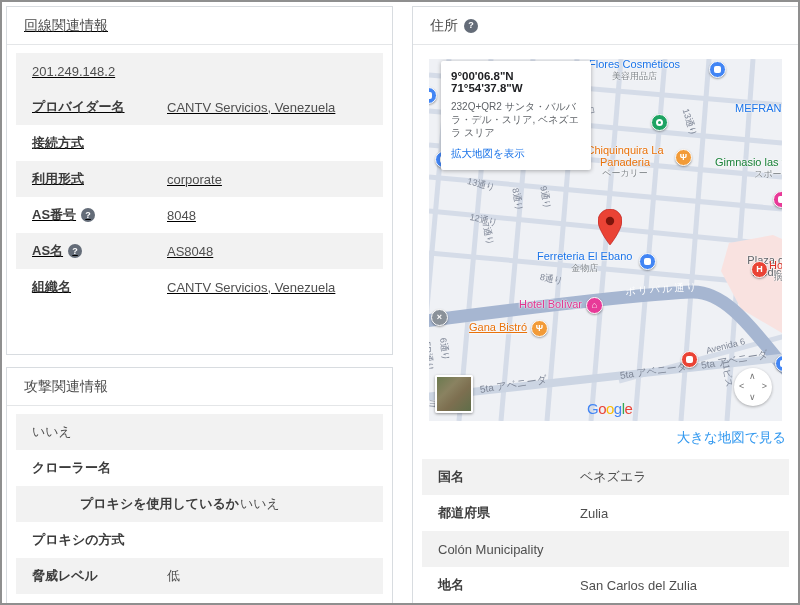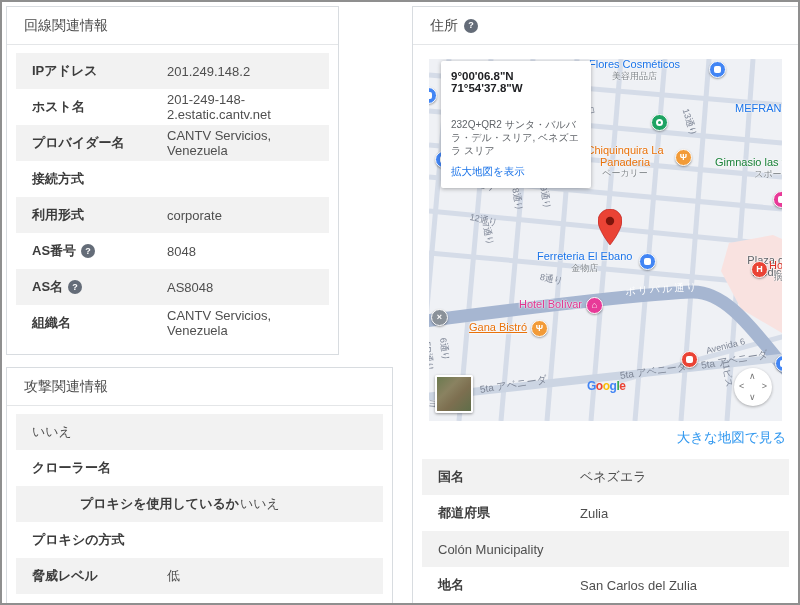--- a/index.html
+++ b/index.html
@@ -35,57 +35,48 @@
        box-shadow:0 1px 2px rgba(0,0,0,.35);display:flex;align-items:center;justify-content:center;cursor:pointer;}
   .poi .sq{width:7px;height:7px;background:#fff;border-radius:2px;}
   .poi .dot{width:7px;height:7px;border:2px solid #fff;border-radius:50%;}
   .poi .glyph{color:#fff;font-size:9px;font-weight:bold;line-height:1;}
   .p-blue{background:#4285f4;}.p-orange{background:#f29b38;}.p-green{background:#1ea362;}
   .p-pink{background:#e83a98;}.p-red{background:#ea4335;}.p-gray{background:#8a9199;}
   .pin{position:absolute;left:169px;top:150px;width:24px;height:36px;cursor:pointer;}
   .info-card{position:absolute;left:12px;top:2px;width:150px;background:#fff;border-radius:2px;
              box-shadow:0 1px 4px rgba(0,0,0,.3);padding:9px 10px;z-index:5;}
   .info-card .coords{font-size:11.5px;font-weight:bold;color:#202124;}
-  .info-card .addr{font-size:10px;color:#5f6368;margin-top:24px;line-height:13px;}
+  .info-card .addr{font-size:10px;color:#5f6368;margin-top:6px;line-height:13px;}
   .info-card a{display:inline-block;margin-top:8px;font-size:10.5px;color:#1a73e8;text-decoration:none;cursor:pointer;}
   .sat-thumb{position:absolute;left:6px;bottom:8px;width:38px;height:38px;border:2px solid #fff;
              box-shadow:0 1px 3px rgba(0,0,0,.4);cursor:pointer;border-radius:2px;
              background:linear-gradient(135deg,#6b7a4f 0%,#8a8261 35%,#7d6f50 60%,#5f6e49 100%);}
   .pan{position:absolute;right:10px;bottom:15px;width:38px;height:38px;border-radius:50%;background:#fff;
        box-shadow:0 1px 3px rgba(0,0,0,.3);cursor:pointer;}
   .pan span{position:absolute;color:#757575;font-size:9px;line-height:1;}
   .pan .up{top:4px;left:15px;}.pan .dn{bottom:4px;left:15px;}
   .pan .lf{left:5px;top:14px;}.pan .rt{right:5px;top:14px;}
-  .glogo{position:absolute;left:158px;bottom:28px;font-size:12px;font-weight:bold;letter-spacing:-.5px;cursor:pointer;}
+  .glogo{position:absolute;left:158px;bottom:4px;font-size:15px;font-weight:normal;letter-spacing:-.5px;cursor:pointer;}
   .glogo .g1,.glogo .g4{color:#4285F4;}.glogo .g2,.glogo .g6{color:#EA4335;}
   .glogo .g3{color:#FBBC05;}.glogo .g5{color:#34A853;}
   .attrib{position:absolute;right:2px;bottom:1px;left:50px;display:flex;justify-content:flex-end;gap:11px;
           font-size:8.5px;color:#3c4043;white-space:nowrap;}
 </style>
 </head>
 <body>
 
 <div class="page">
 
-  <section class="panel" style="left:4px;top:4px;width:333px;height:349px;">
+  <section class="panel" style="left:4px;top:4px;width:387px;height:349px;text-decoration:underline;">
     <div class="panel-header">
       <span>回線関連情報</span>
     </div>
     <div class="rows">
       <div class="row alt">
-          <div class="label">
-            <span>IPアドレス</span>
-          </div>
           <div class="value">201.249.148.2</div>
-        </div>
-      <div class="row">
-          <div class="label">
-            <span>ホスト名</span>
-          </div>
-          <div class="value">201-249-148-2.estatic.cantv.net</div>
         </div>
       <div class="row alt">
           <div class="label">
             <span>プロバイダー名</span>
           </div>
           <div class="value">CANTV Servicios, Venezuela</div>
         </div>
       <div class="row">
           <div class="label">
             <span>接続方式</span>

